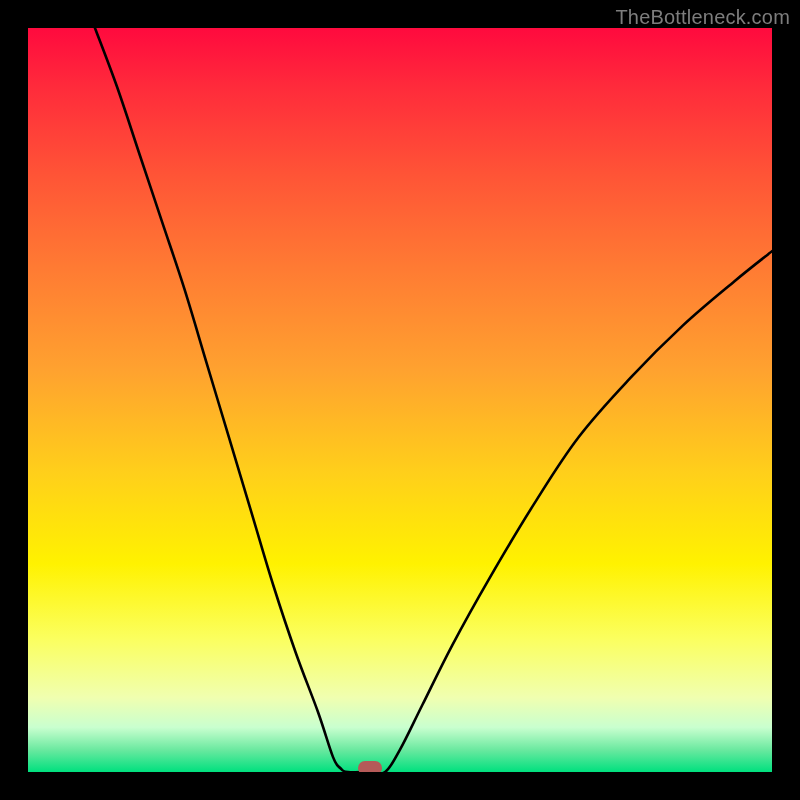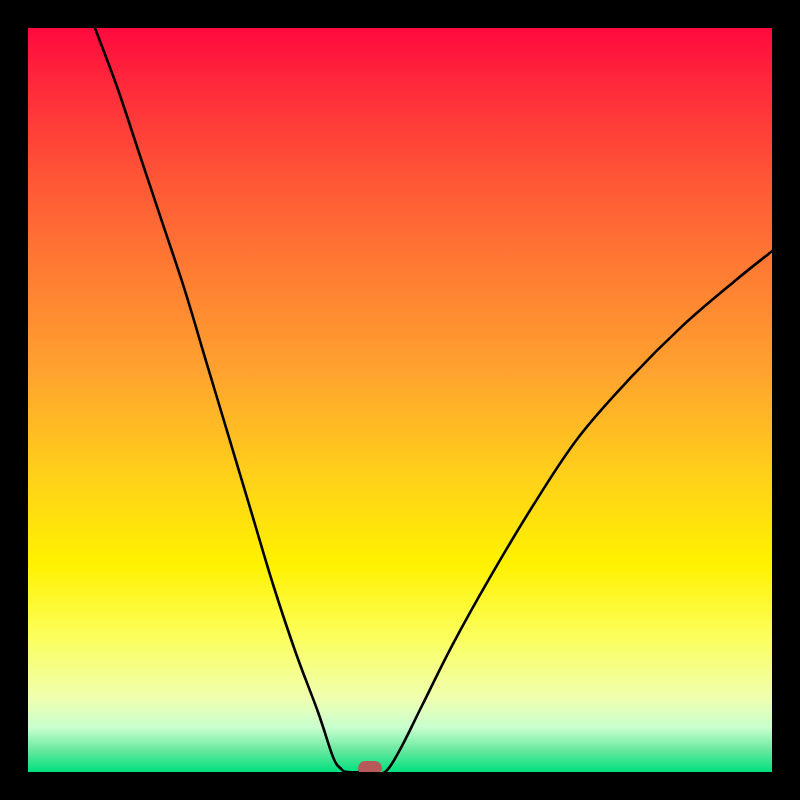--- a/index.html
+++ b/index.html
@@ -68,20 +68,21 @@
     background: #b55a58;
     transform: translate(-50%, -50%);
     z-index: 3;
   }
 </style>
 </head>
 <body>
 
 <div class="stage">
 
+  <div class="watermark">TheBottleneck.com</div>
 
   <div class="plot-area">
     <div class="gradient-bg"></div>
 
     <svg class="curve" viewBox="0 0 744 744" preserveAspectRatio="none">
       <path id="curve-path" fill="none" stroke="#000" stroke-width="2.6" stroke-linejoin="round" stroke-linecap="round" d="M 66.96 0.00 C 70.98 10.71, 81.24 36.75, 89.28 59.52 C 97.32 82.29, 103.56 102.37, 111.60 126.48 C 119.64 150.59, 125.88 169.33, 133.92 193.44 C 141.96 217.55, 148.20 234.96, 156.24 260.40 C 164.28 285.84, 170.52 308.02, 178.56 334.80 C 186.60 361.58, 192.84 382.42, 200.88 409.20 C 208.92 435.98, 215.16 456.82, 223.20 483.60 C 231.24 510.38, 237.48 532.56, 245.52 558.00 C 253.56 583.44, 259.80 602.19, 267.84 624.96 C 275.88 647.73, 283.46 665.73, 290.16 684.48 C 296.86 703.23, 301.02 719.08, 305.04 729.12 C 309.06 739.16, 309.80 737.60, 312.48 740.28 C 315.16 742.96, 314.56 743.33, 319.92 744.00 C 325.28 744.67, 335.54 744.00, 342.24 744.00 C 348.94 744.00, 351.76 748.02, 357.12 744.00 C 362.48 739.98, 365.30 733.73, 372.00 721.68 C 378.70 709.63, 384.95 695.79, 394.32 677.04 C 403.69 658.29, 412.03 640.29, 424.08 617.52 C 436.13 594.75, 446.55 576.00, 461.28 550.56 C 476.01 525.12, 489.85 501.60, 505.92 476.16 C 521.99 450.72, 533.15 431.97, 550.56 409.20 C 567.97 386.43, 583.89 369.77, 602.64 349.68 C 621.39 329.59, 635.97 315.01, 654.72 297.60 C 673.47 280.19, 690.73 266.35, 706.80 252.96 C 722.87 239.57, 737.30 228.56, 744.00 223.20"></path>
     </svg>
 
     <div id="marker" class="marker" style="left: 342.24px; top: 740.28px;"></div>
   </div>

